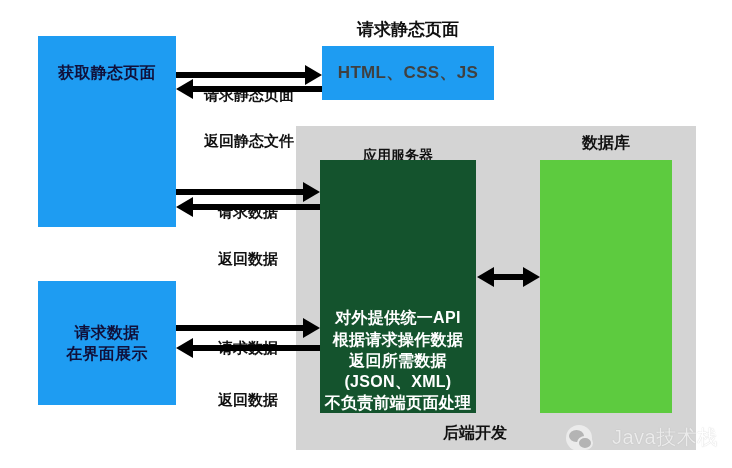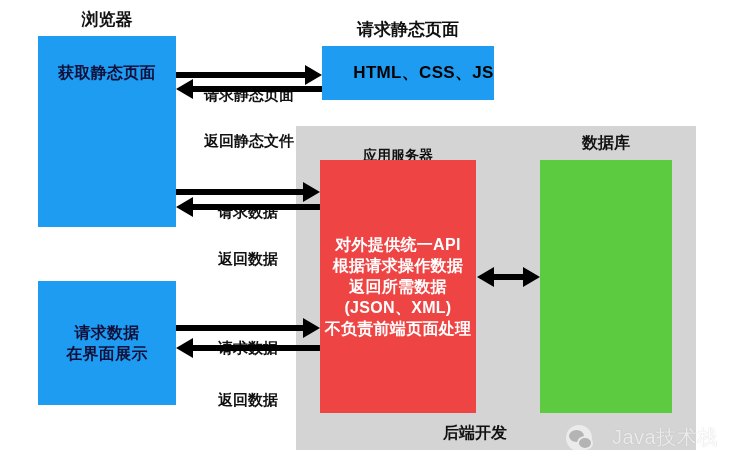--- a/index.html
+++ b/index.html
@@ -28,21 +28,21 @@
     background: #d4d4d4;
   }
   .box {
     box-sizing: border-box;
     display: flex;
     align-items: center;
     justify-content: center;
     text-align: center;
   }
   .box-blue  { background: #1e9cf2; color: #1b1b3a; }
-  .box-red   { background: #ef4444; color: #ffffff; }
+  .box-red   { background: #14532d; color: #ffffff; align-items: flex-end; }
   .box-green { background: #5dcb3f; }
 
   .box-text {
     font-weight: bold;
     line-height: 1.32;
     white-space: pre-line;
     letter-spacing: 0.3px;
   }
 
   
@@ -122,37 +122,36 @@
     border: 2px solid #ffffff;
   }
 </style>
 </head>
 <body>
 
 <div id="stage">
 
   <div class="abs gray-panel" style="left:296px; top:126px; width:400px; height:324px;"></div>
 
-  <div class="abs caption" style="left:38px; top:8px; width:138px; font-size:17px;">浏览器</div>
 
   <div class="abs caption" style="left:322px; top:18px; width:172px; font-size:17px;">请求静态页面</div>
 
 
   <div class="abs caption" style="left:320px; top:147px; width:156px; font-size:14px;">应用服务器</div>
 
   <div class="abs caption" style="left:540px; top:133px; width:132px; font-size:16px;text-align:center;">数据库</div>
 
   <div class="abs caption" style="left:410px; top:423px; width:130px; font-size:16px;">后端开发</div>
 
   <div class="abs box box-blue" style="left:38px; top:36px; width:138px; height:191px;">
   </div>
   <div class="abs box-text" style="left:38px; top:62px; width:138px; font-size:16px; color:#10103a; text-align:center;">获取静态页面</div>
 
   <div class="abs box box-blue" style="left:322px; top:46px; width:172px; height:54px;">
-    <span class="box-text" style="font-size:17px; color:#000000;padding-left:31px;">HTML、CSS、JS</span>
+    <span class="box-text" style="font-size:17px; color:#404040;">HTML、CSS、JS</span>
   </div>
 
   <div class="abs box box-blue" style="left:38px; top:281px; width:138px; height:124px;">
     <span class="box-text" style="font-size:16px; color:#10103a;">请求数据
 在界面展示</span>
   </div>
 
   <div class="abs box box-red" style="left:320px; top:160px; width:156px; height:253px;">
     <span class="box-text" style="font-size:16px; color:#ffffff;">对外提供统一API
 根据请求操作数据

